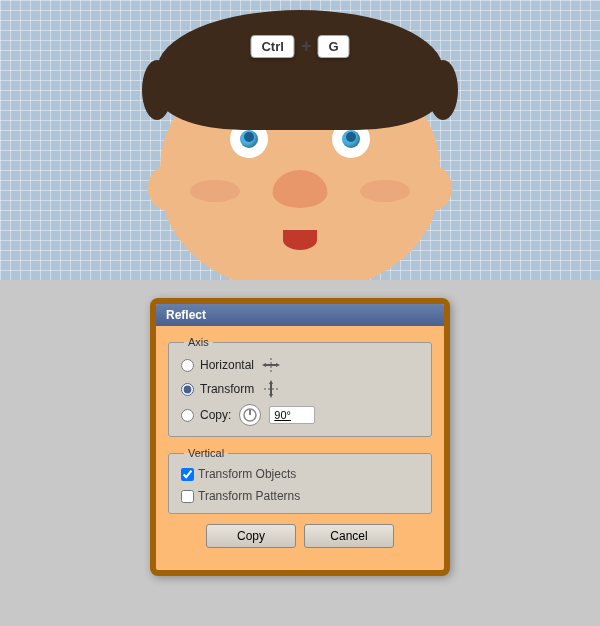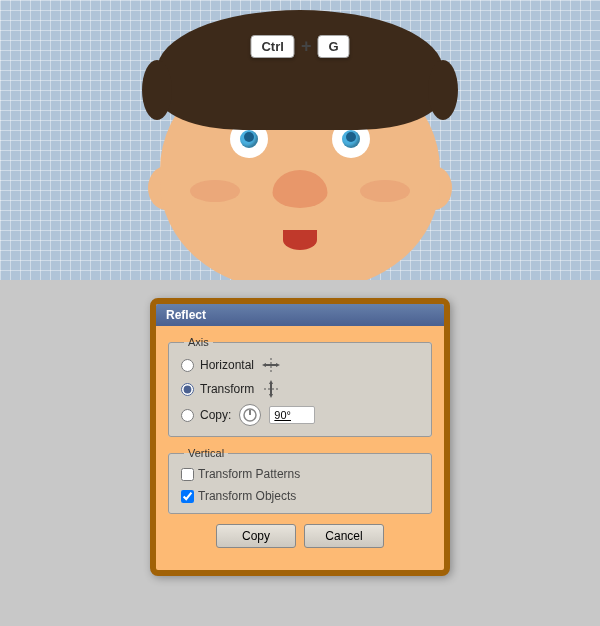--- a/index.html
+++ b/index.html
@@ -377,21 +377,21 @@
     }
 
     
     .dialog-buttons {
       display: flex;
       justify-content: center;
       gap: 8px;
       padding-bottom: 12px;
     }
     .dialog-btn {
-      width: 80px;
+      width: 90px;
       padding: 4px 0;
       font-size: 12px;
       border: 1px solid #888;
       background: linear-gradient(to bottom, #e8e4dc, #ccc8c0);
       border-radius: 3px;
       cursor: pointer;
       text-align: center;
     }
   </style>
 </head>
@@ -466,26 +466,26 @@
             </svg>
           </span>
           <input type="text" class="angle-input" value="90°" style="">
         </div>
       </fieldset>
 
       <fieldset class="options-fieldset">
         <legend class="fieldset-legend">Vertical</legend>
         <div class="options-row">
           <div class="option-item">
+            <input type="checkbox" id="transformObjects" checked="" style="">
+            <label class="option-label" for="transformObjects">Transform Objects</label>
+          </div>
+          <div class="option-item">
             <input type="checkbox" id="transformPatterns" style="">
             <label class="option-label" for="transformPatterns">Transform Patterns</label>
-          </div>
-          <div class="option-item">
-            <input type="checkbox" id="transformObjects" checked="" style="">
-            <label class="option-label" for="transformObjects">Transform Objects</label>
           </div>
         </div>
       </fieldset>
 
 
       <div class="dialog-buttons">
         <button class="dialog-btn">Copy</button>
         <button class="dialog-btn">Cancel</button>
       </div>
 

